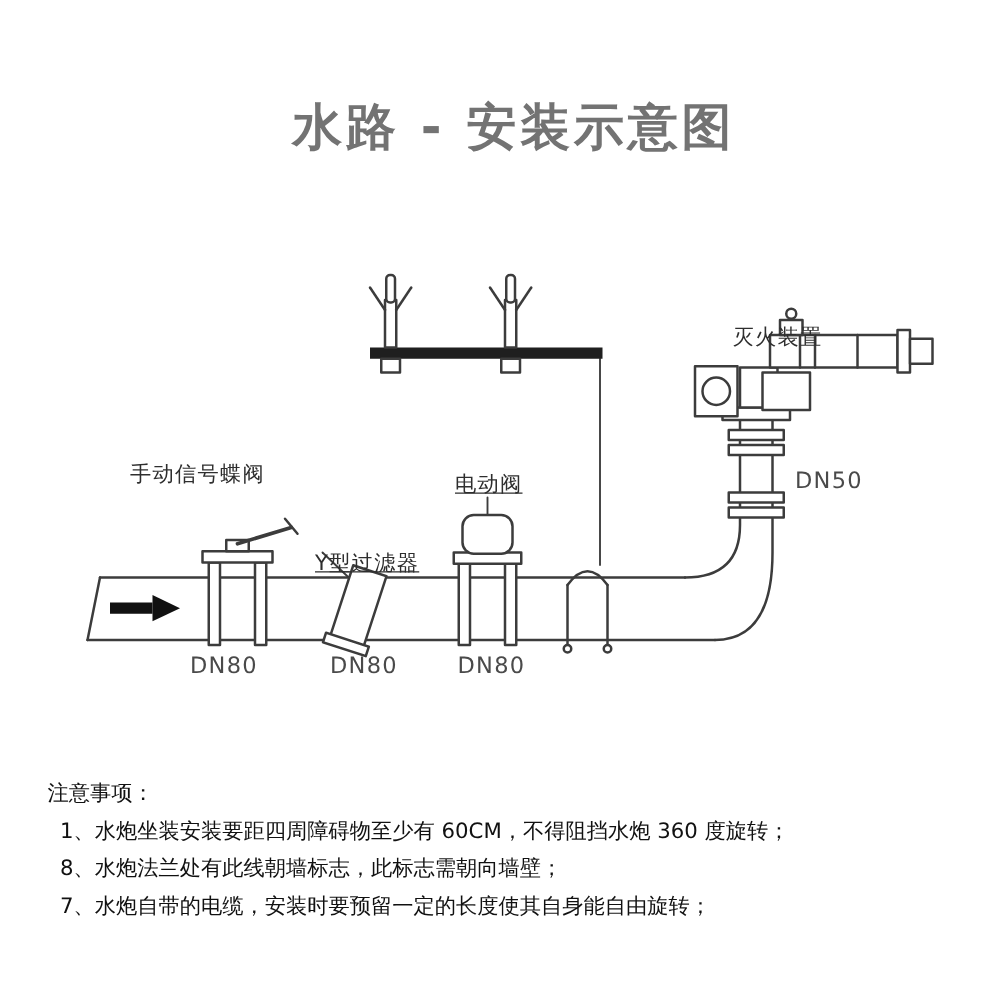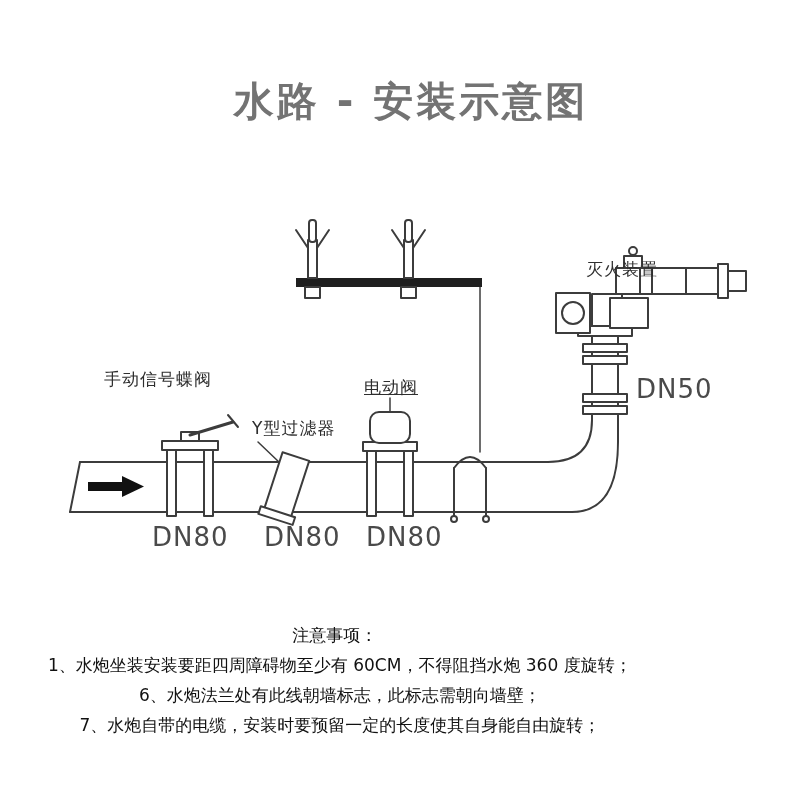--- a/index.html
+++ b/index.html
@@ -9,24 +9,24 @@
   }
   .title{
     position:absolute;top:74px;left:16px;width:100%;text-align:center;
     font-size:40px;font-weight:bold;letter-spacing:3px;color:#737373;
   }
   .diagram-svg{position:absolute;left:0;top:0;}
   .dlabel{
     position:absolute;font-size:17px;color:#2e2e2e;letter-spacing:1px;white-space:nowrap;
   }
   .dn{
-    position:absolute;font-size:26px;color:#4a4a4a;letter-spacing:1px;white-space:nowrap;
+    position:absolute;font-size:18px;color:#4a4a4a;letter-spacing:1px;white-space:nowrap;
   }
   .notes{
-    position:absolute;left:38px;top:620px;font-size:17px;color:#111;line-height:30px;text-align:center;
+    position:absolute;left:38px;top:620px;font-size:17px;color:#111;line-height:30px;
   }
   .notes .heading{margin-bottom:0;}
   .notes .item{margin-left:10px;white-space:nowrap;}
 </style>
 </head>
 <body>
 
 <div class="page">
 
   <div class="title">水路 - 安装示意图</div>
@@ -120,29 +120,29 @@
         <rect x="728" y="271" width="18" height="20"></rect>
         <rect x="624" y="256" width="18" height="12"></rect>
         <circle cx="633" cy="251" r="4"></circle>
         <rect x="556" y="293" width="34" height="40"></rect>
         <circle cx="573" cy="313" r="11"></circle>
       </g>
     </g>
   </svg>
 
   <div class="dlabel" style="left:104px;top:368px;">手动信号蝶阀</div>
-  <div class="dlabel" style="left:252px;top:417px;">Y型过滤器</div>
+  <div class="dlabel" style="left:252px;top:439px;text-decoration:underline;">Y型过滤器</div>
   <div class="dlabel" style="left:364px;top:376px;text-decoration:underline;">电动阀</div>
   <div class="dlabel" style="left:586px;top:222px;margin-top:36px;">灭火装置</div>
 
   <div class="dn" style="left:636px;top:374px;">DN50</div>
   <div class="dn" style="left:152px;top:522px;">DN80</div>
   <div class="dn" style="left:264px;top:522px;">DN80</div>
   <div class="dn" style="left:366px;top:522px;">DN80</div>
 
   <div class="notes">
     <div class="heading">注意事项：</div>
     <div class="item">1、水炮坐装安装要距四周障碍物至少有 60CM，不得阻挡水炮 360 度旋转；</div>
-    <div class="item">6、水炮法兰处有此线朝墙标志，此标志需朝向墙壁；</div>
+    <div class="item">8、水炮法兰处有此线朝墙标志，此标志需朝向墙壁；</div>
     <div class="item">7、水炮自带的电缆，安装时要预留一定的长度使其自身能自由旋转；</div>
   </div>
 
 </div>
 
 </body></html>

